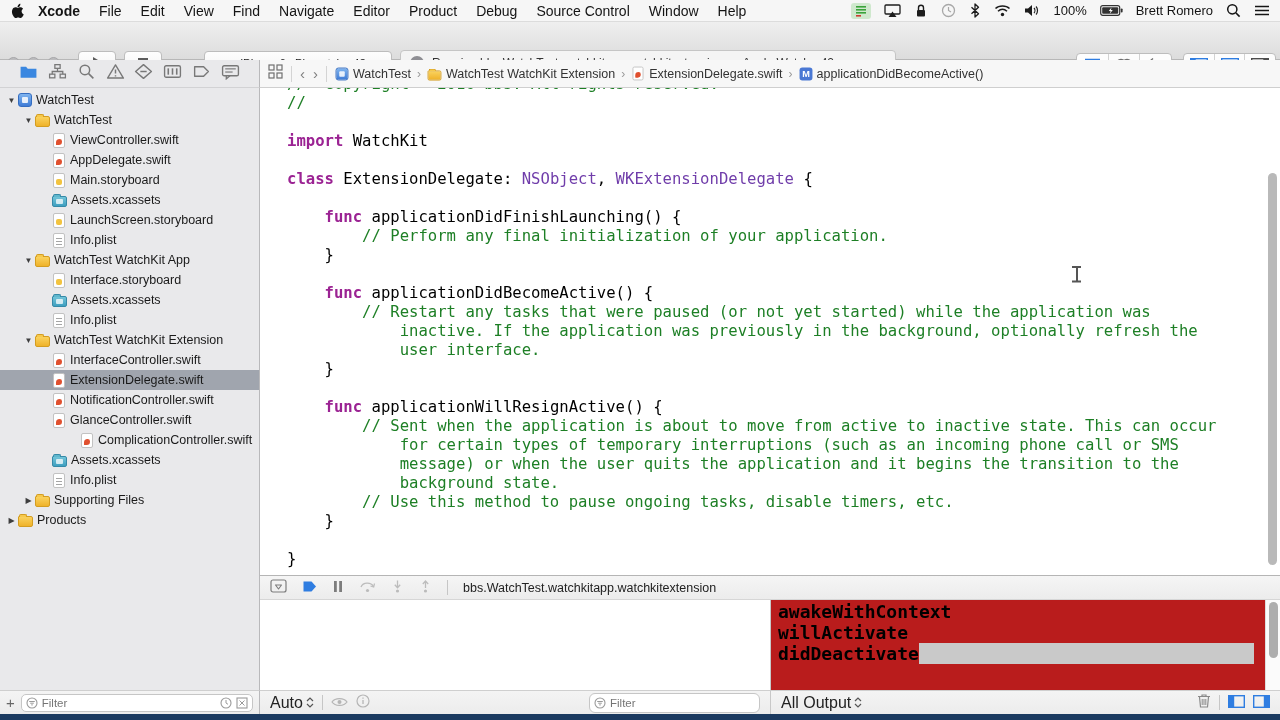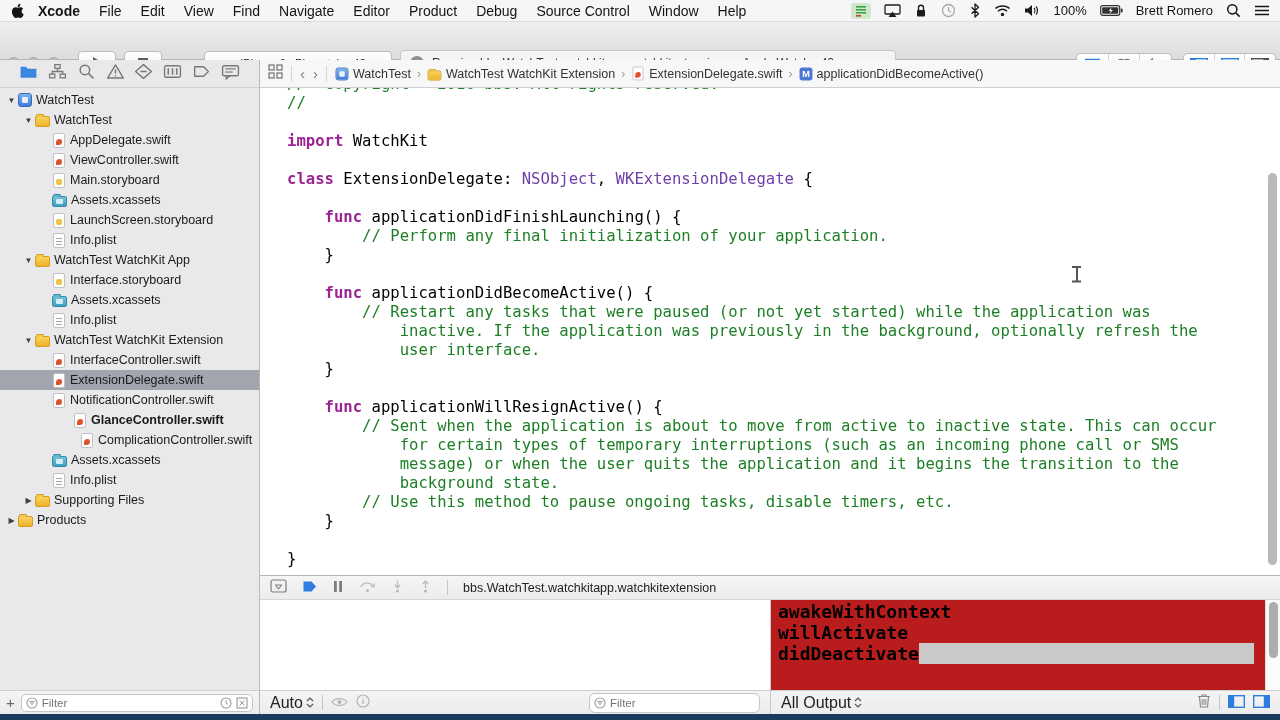--- a/index.html
+++ b/index.html
@@ -383,26 +383,26 @@
           <span class="tlabel">WatchTest</span>
         </div>
         <div class="trow" style="padding-left: 22px;">
           <span class="disc">▼</span>
           <span class="fi fi-folder"></span>
           <span class="tlabel">WatchTest</span>
         </div>
         <div class="trow" style="padding-left: 39px;">
           <span class="disc"></span>
           <span class="fi fi-page fi-swift"></span>
+          <span class="tlabel">ViewController.swift</span>
+        </div>
+        <div class="trow" style="padding-left: 39px;">
+          <span class="disc"></span>
+          <span class="fi fi-page fi-swift"></span>
           <span class="tlabel">AppDelegate.swift</span>
-        </div>
-        <div class="trow" style="padding-left: 39px;">
-          <span class="disc"></span>
-          <span class="fi fi-page fi-swift"></span>
-          <span class="tlabel">ViewController.swift</span>
         </div>
         <div class="trow" style="padding-left: 39px;">
           <span class="disc"></span>
           <span class="fi fi-page fi-storyboard"></span>
           <span class="tlabel">Main.storyboard</span>
         </div>
         <div class="trow" style="padding-left: 39px;">
           <span class="disc"></span>
           <span class="fi fi-folder fi-assets"></span>
           <span class="tlabel">Assets.xcassets</span>
@@ -450,21 +450,21 @@
         <div class="trow sel" style="padding-left: 39px;">
           <span class="disc"></span>
           <span class="fi fi-page fi-swift"></span>
           <span class="tlabel">ExtensionDelegate.swift</span>
         </div>
         <div class="trow" style="padding-left: 39px;">
           <span class="disc"></span>
           <span class="fi fi-page fi-swift"></span>
           <span class="tlabel">NotificationController.swift</span>
         </div>
-        <div class="trow" style="padding-left: 60px; font-weight: bold;">
+        <div class="trow" style="padding-left: 39px;">
           <span class="disc"></span>
           <span class="fi fi-page fi-swift"></span>
           <span class="tlabel">GlanceController.swift</span>
         </div>
         <div class="trow" style="padding-left: 39px; margin-left: 28px;">
           <span class="disc"></span>
           <span class="fi fi-page fi-swift"></span>
           <span class="tlabel">ComplicationController.swift</span>
         </div>
         <div class="trow" style="padding-left: 39px;">

